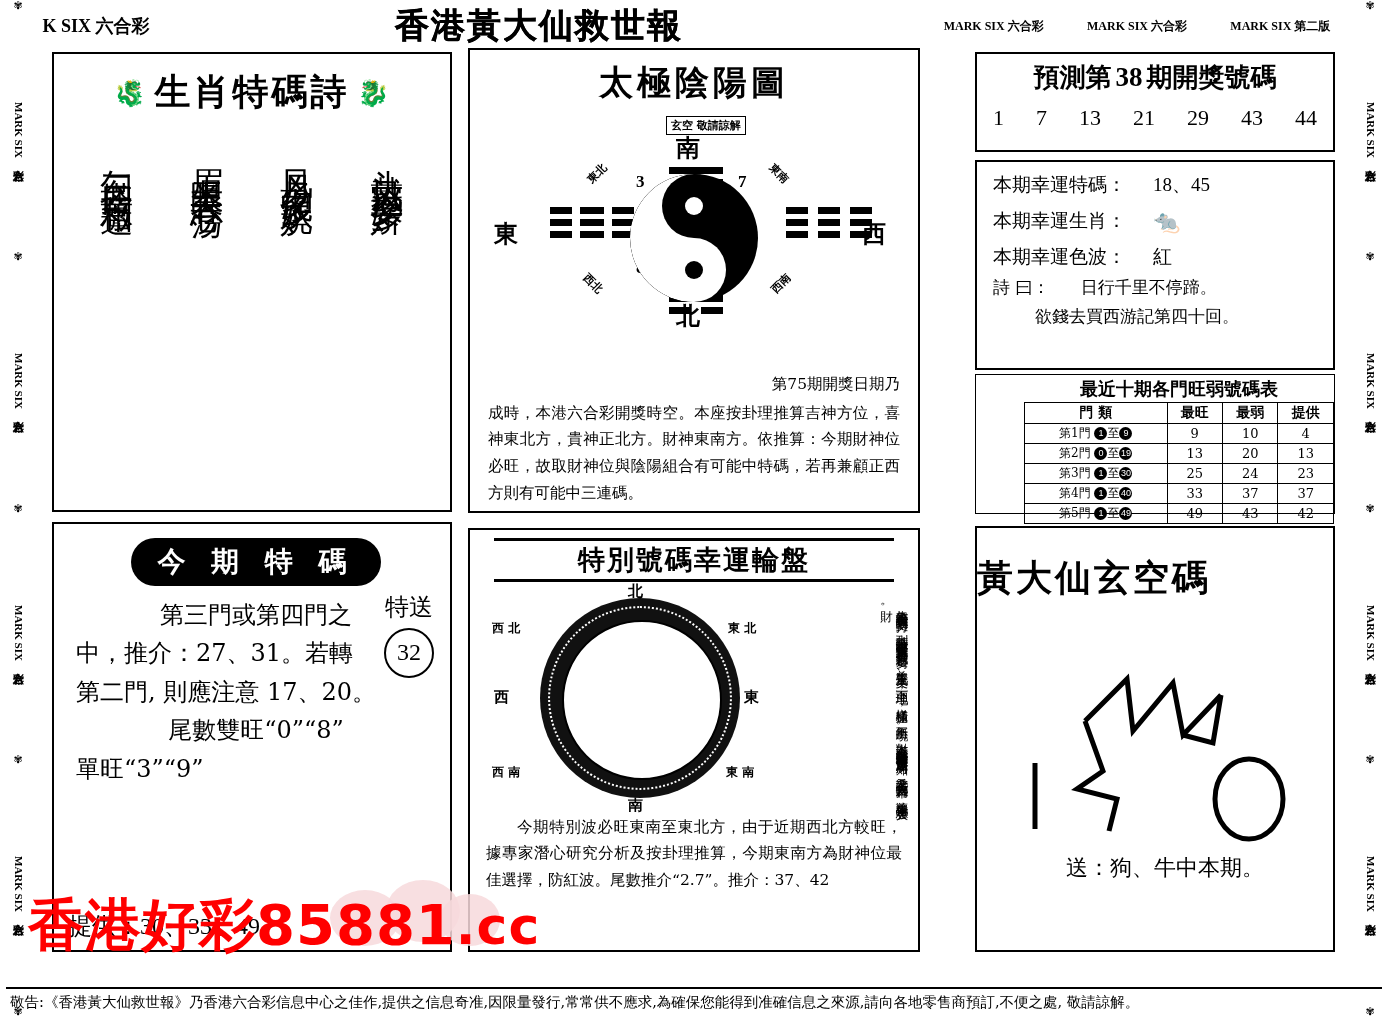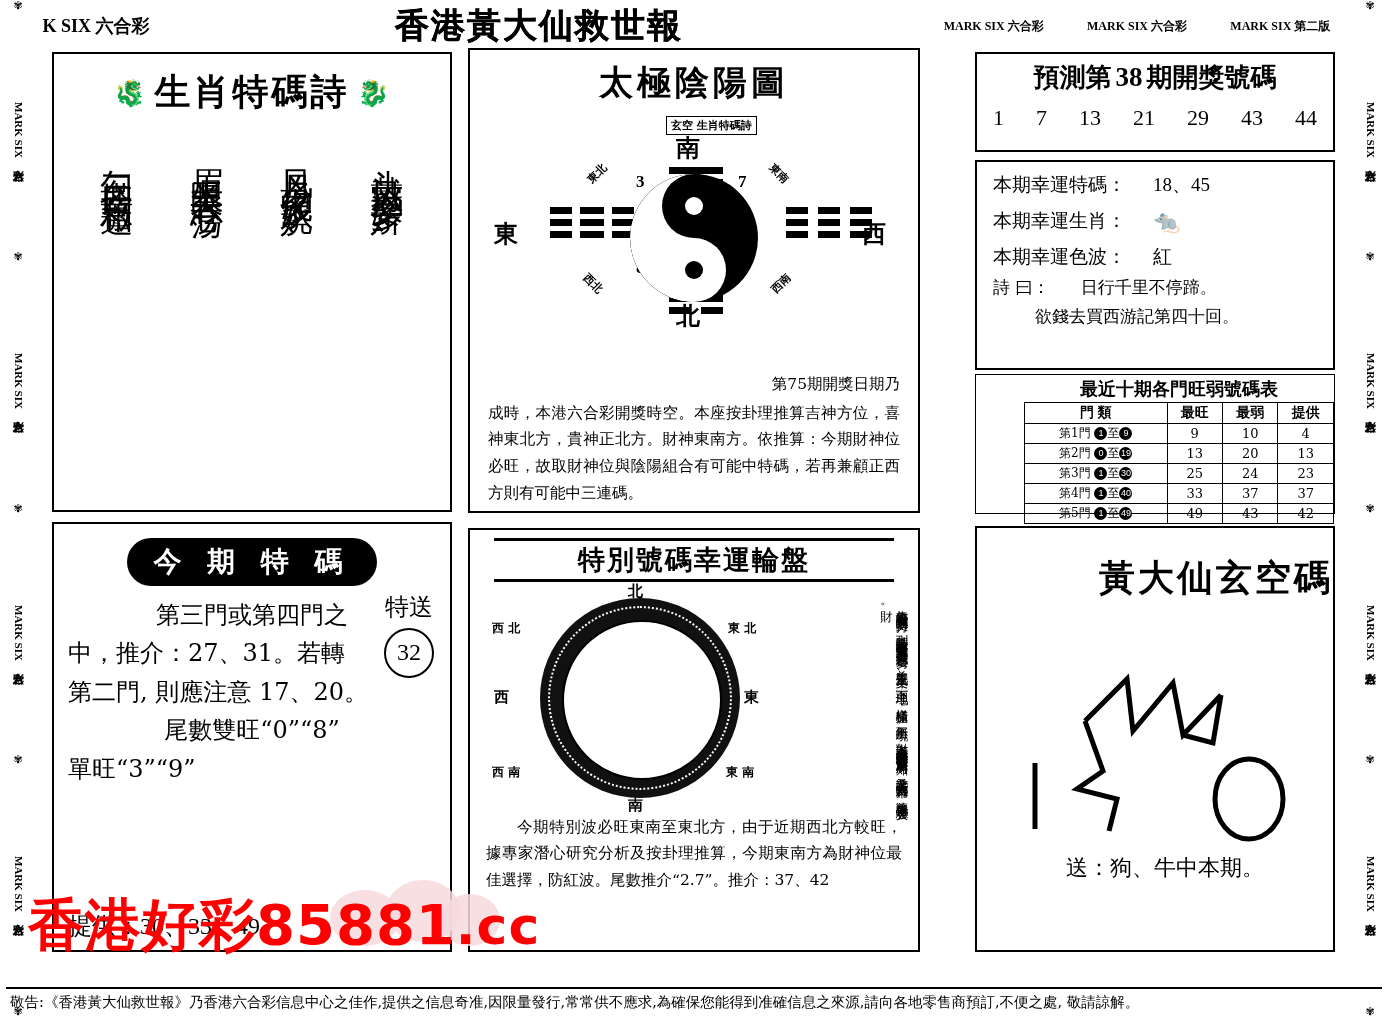--- a/index.html
+++ b/index.html
@@ -146,30 +146,30 @@
 
   
   #table-box{left:975px;top:374px;width:360px;height:140px;padding-left:48px;}
   table.hotcold{width:100%;border-collapse:collapse;font-family:"DejaVu Serif",serif;}
   table.hotcold caption{
     font-family:"DejaVu Serif",serif;font-weight:bold;font-size:18px;padding:2px 0 1px;
   }
   table.hotcold th,table.hotcold td{
     border:1px solid #000;text-align:center;font-size:13px;padding:1px 0;
   }
-  table.hotcold th{font-weight:bold;font-size:14px;font-family:Liberation Serif, serif;}
+  table.hotcold th{font-weight:bold;font-size:14px;}
   table.hotcold td.gate{font-size:12px;white-space:nowrap;}
   .ball{
     display:inline-block;width:13px;height:13px;border-radius:50%;
     background:#000;color:#fff;font-size:9px;line-height:13px;text-align:center;
     font-family:"Liberation Sans",sans-serif;vertical-align:middle;
   }
 
   
-  #special-box{left:52px;top:522px;width:400px;height:430px;}
+  #special-box{left:52px;top:522px;width:400px;height:430px;padding-left:8px;}
   .pill{
     width:250px;height:48px;margin:14px auto 0;background:#000;border-radius:26px;
     color:#fff;display:flex;align-items:center;justify-content:center;
     font-family:"DejaVu Serif",serif;font-weight:bold;font-size:28px;letter-spacing:8px;
   }
   .special-body{padding:10px 14px 0 14px;font-family:"DejaVu Serif",serif;font-size:24px;line-height:1.6;}
   .special-body .l{display:block;}
   .special-center{text-align:center;}
   .side-send{
     position:absolute;right:10px;top:70px;width:62px;text-align:center;
@@ -213,22 +213,22 @@
     font-family:"DejaVu Serif",serif;font-size:12.5px;line-height:1.25;letter-spacing:1px;
   }
   .wheel-text{
     padding:2px 16px 0;font-family:"DejaVu Serif",serif;font-size:15.5px;line-height:1.7;text-align:justify;
   }
   .wheel-text .lead{display:block;text-indent:2em;}
 
   
   #xuankong-box{left:975px;top:526px;width:360px;height:426px;}
   .xk-title{
-    text-align:right;margin-top:26px;
-    font-family:Liberation Sans, sans-serif;font-weight:bold;font-size:36px;letter-spacing:3px;padding-left:20px;
+    text-align:left;margin-top:26px;
+    font-family:Liberation Sans, sans-serif;font-weight:bold;font-size:36px;letter-spacing:3px;
   }
   .xk-glyph{position:relative;height:250px;}
   .xk-send{
     text-align:center;font-family:"DejaVu Serif",serif;font-size:22px;padding-left:20px;
   }
 
   
   .watermark{
     position:absolute;left:28px;top:888px;width:870px;height:74px;
     font-family:"DejaVu Sans",sans-serif;font-weight:bold;font-size:56px;
@@ -298,21 +298,21 @@
       <div class="poem-col">头戴凤冠姿多娇</div>
       <div class="poem-col">风月场中多妖娆</div>
       <div class="poem-col">眉来眼去春心荡</div>
       <div class="poem-col">勾三搭四意相邀</div>
     </div>
   </div>
 
   <div class="box" id="taiji-box">
     <div class="taiji-title">太極陰陽圖</div>
     <div class="bagua-wrap">
-      <div class="bagua-small" style="left:196px;top:6px;border:1px solid #000;padding:1px 4px;">玄空 生肖特碼詩</div>
+      <div class="bagua-small" style="left:196px;top:6px;border:1px solid #000;padding:1px 4px;">玄空 敬請諒解</div>
       <div class="bagua-label" style="left:206px;top:22px;">南</div>
       <div class="bagua-label" style="left:24px;top:108px;">東</div>
       <div class="bagua-label" style="left:392px;top:108px;">西</div>
       <div class="bagua-label" style="left:206px;top:190px;">北</div>
 
       <div class="bagua-small" style="left:116px;top:56px;transform:rotate(-45deg);">東北</div>
       <div class="bagua-small" style="left:298px;top:56px;transform:rotate(45deg);">東南</div>
       <div class="bagua-small" style="left:112px;top:166px;transform:rotate(45deg);">西北</div>
       <div class="bagua-small" style="left:300px;top:166px;transform:rotate(-45deg);">西南</div>
 

